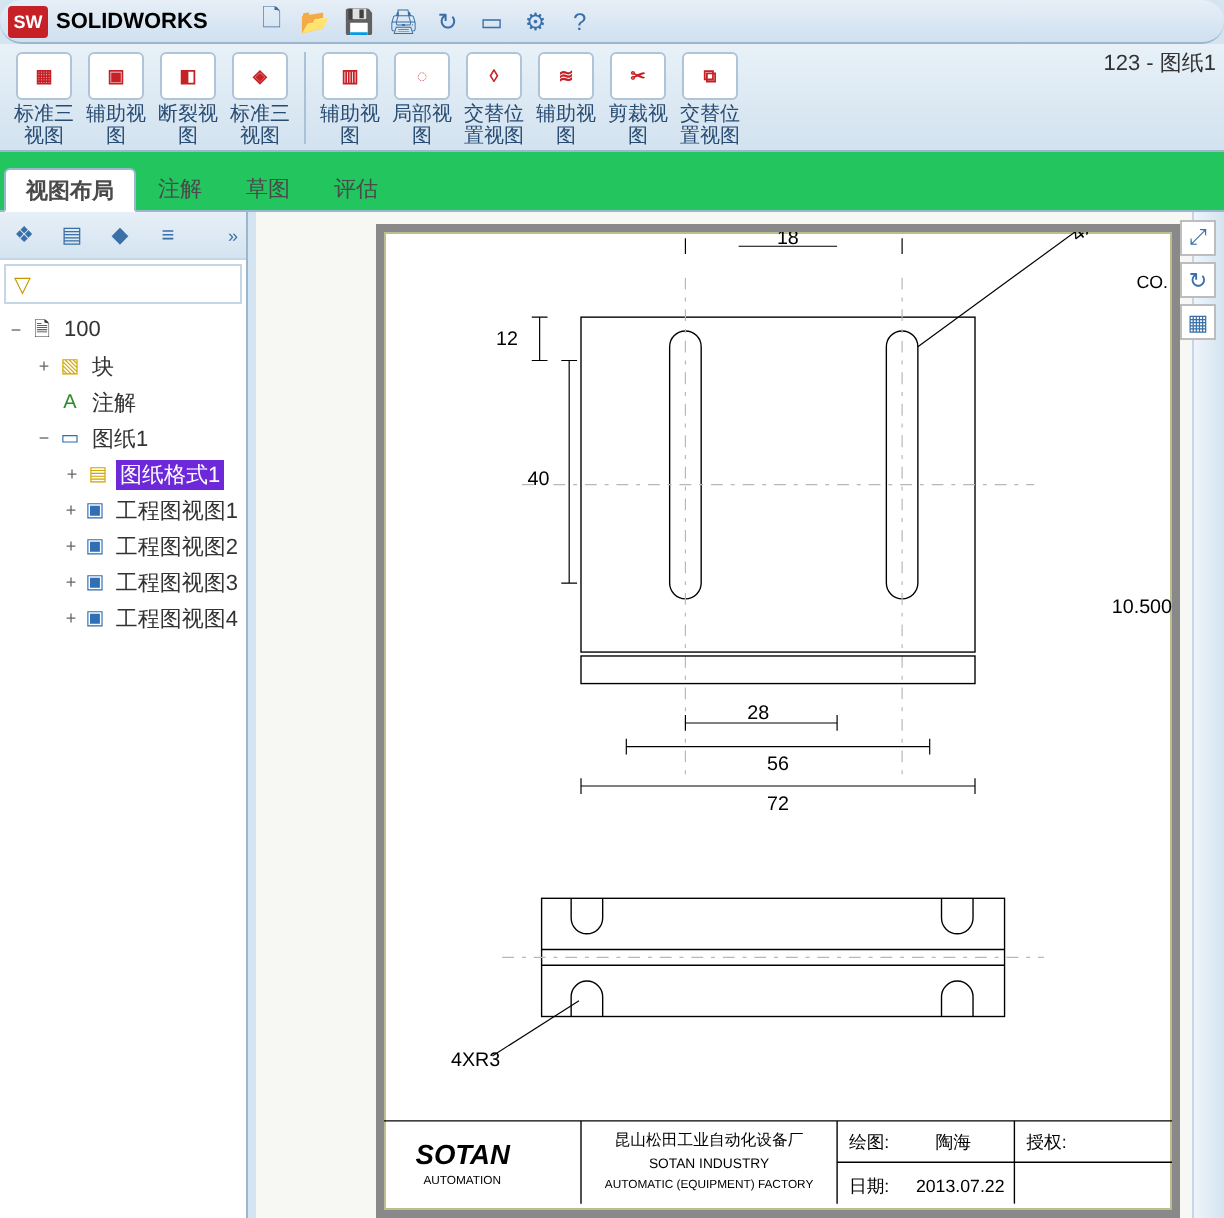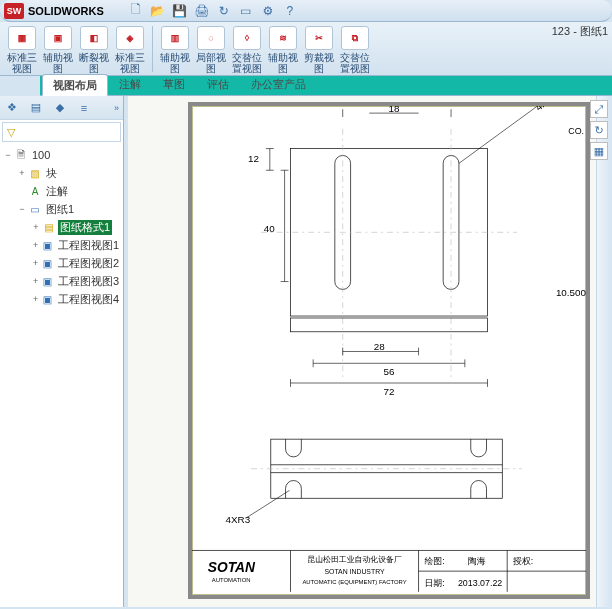--- a/index.html
+++ b/index.html
@@ -13,40 +13,40 @@
   .qat .ic { width:16px; height:16px; display:flex; align-items:center; justify-content:center; font-size:12px; color:#3a6fa8; cursor:pointer; }
   .title-right { margin-left:auto; font-size:11px; color:#333;margin-top:41px; }
 
   
   .ribbon { height:54px; background:linear-gradient(#e8f1f8,#d2e2ef); display:flex; align-items:flex-start; padding:2px 4px; border-bottom:1px solid #9bb7d0; }
   .r-btn { width:36px; height:50px; display:flex; flex-direction:column; align-items:center; justify-content:flex-start; font-size:10px; line-height:11px; text-align:center; color:#284b73; cursor:pointer; padding-top:2px; }
   .r-btn .ric { width:28px; height:26px; background:#fff; border:1px solid #b0c4d8; border-radius:3px; margin-bottom:2px; display:flex; align-items:center; justify-content:center; color:#c62127; font-weight:bold; font-size:9px; }
   .r-sep { width:1px; height:46px; background:#aac2d8; margin:2px 4px; }
 
   
-  .tabs { height:20px; background:#14b8a6; display:flex; align-items:flex-end; border-bottom:1px solid #9bb7d0; padding-left:2px;margin-left:40px; }
+  .tabs { height:30px; background:#22c55e; display:flex; align-items:flex-end; border-bottom:1px solid #9bb7d0; padding-left:2px; }
   .tab { padding:3px 10px 2px; font-size:11px; color:#4a4a4a; border:1px solid transparent; cursor:pointer; }
   .tab.active { background:#fff; border-color:#9bb7d0; border-bottom-color:#fff; font-weight:bold; border-radius:3px 3px 0 0; margin-bottom:-1px; }
 
   
   .main { display:flex; height:511px; }
 
   
   .panel { width:124px; background:#fff; border-right:1px solid #9bb7d0; display:flex; flex-direction:column; }
   .panel-tabs { height:24px; background:linear-gradient(#e7eff7,#d4e4f0); display:flex; align-items:center; padding:0 4px; gap:8px; border-bottom:1px solid #c5d6e6; }
   .panel-tabs .ptic { width:16px; height:16px; display:flex; align-items:center; justify-content:center; font-size:11px; color:#3a6fa8; cursor:pointer; }
   .panel-tabs .arrow { margin-left:auto; font-size:9px; color:#3a6fa8; cursor:pointer; }
   .filter-row { height:20px; border:1px solid #c5d6e6; margin:2px; display:flex; align-items:center; padding:0 4px; }
   .filter-row .fic { font-size:11px; color:#c49a00; }
   .tree { flex:1; overflow:auto; padding:2px 2px; font-size:11px; color:#333; }
   .tn { display:flex; align-items:center; height:18px; cursor:pointer; white-space:nowrap; }
   .tn .exp { width:12px; text-align:center; color:#666; font-size:9px; }
   .tn .nic { width:14px; height:14px; margin-right:2px; display:flex; align-items:center; justify-content:center; font-size:10px; }
   .tn-label { padding:0 2px; }
-  .tn-label.sel { background:#15803d; color:#fff; }
+  .tn-label.sel { background:#6d28d9; color:#fff; }
   .d1 { padding-left:14px; }
   .d2 { padding-left:28px; }
 
   
   .split { width:4px; background:#d4e4f0; cursor:ew-resize; }
 
   
   .canvas-wrap { flex:1; background:#f7f7f4; position:relative; }
   .canvas-toolbar { position:absolute; right:4px; top:4px; display:flex; flex-direction:column; gap:3px; z-index:5; }
   .canvas-toolbar .cic { width:18px; height:18px; background:#fff; border:1px solid #bdbdbd; display:flex; align-items:center; justify-content:center; font-size:11px; color:#3a6fa8; cursor:pointer; }
@@ -122,21 +122,20 @@
       <div class="ric">⧉</div>
       <span>交替位置视图</span>
     </div>
 </div>
 
 <div class="tabs">
   <div class="tab active">视图布局</div>
   <div class="tab">注解</div>
   <div class="tab">草图</div>
   <div class="tab">评估</div>
-  <div class="tab">办公室产品</div>
 </div>
 
 <div class="main">
 
   <div class="panel">
     <div class="panel-tabs">
       <span class="ptic">❖</span>
       <span class="ptic">▤</span>
       <span class="ptic">◆</span>
       <span class="ptic">≡</span>

